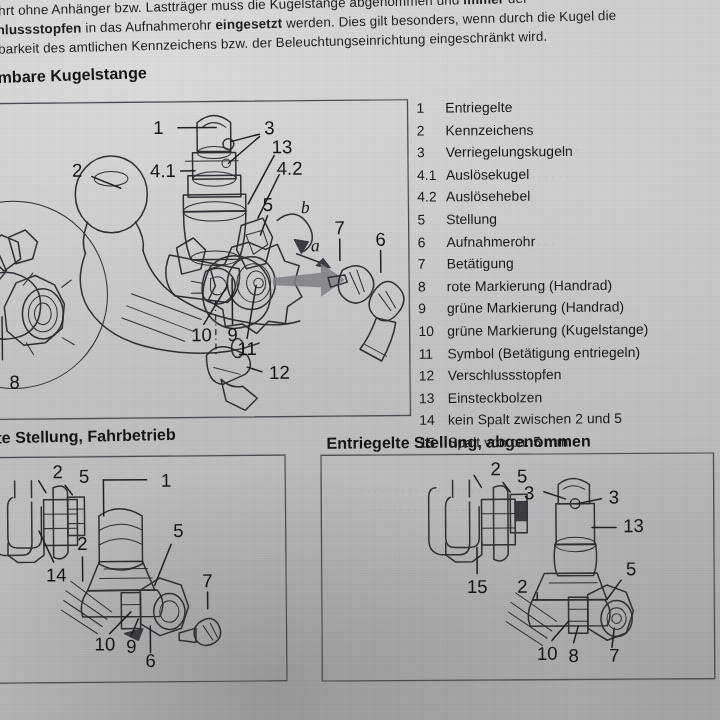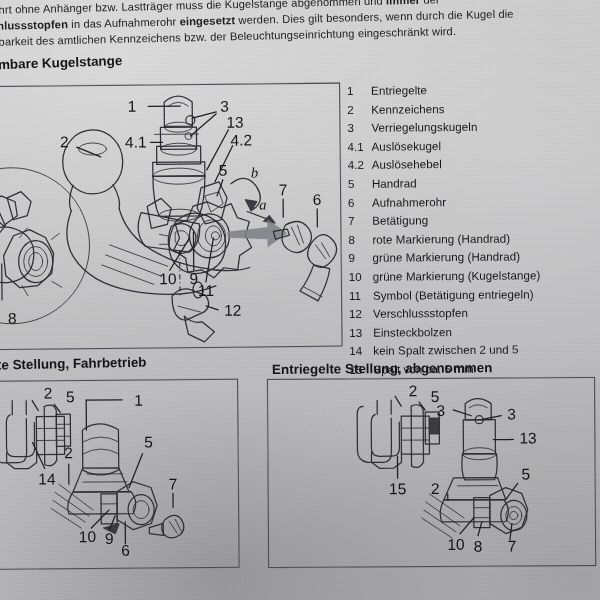--- a/index.html
+++ b/index.html
@@ -379,21 +379,21 @@
     <div class="leg-row">
         <span class="leg-num">4.1</span>
         <span class="leg-lbl">Auslösekugel</span>
       </div>
     <div class="leg-row">
         <span class="leg-num">4.2</span>
         <span class="leg-lbl">Auslösehebel</span>
       </div>
     <div class="leg-row">
         <span class="leg-num">5</span>
-        <span class="leg-lbl">Handrad</span>
+        <span class="leg-lbl">Stellung</span>
       </div>
     <div class="leg-row">
         <span class="leg-num">6</span>
         <span class="leg-lbl">Aufnahmerohr</span>
       </div>
     <div class="leg-row">
         <span class="leg-num">7</span>
         <span class="leg-lbl">Betätigung</span>
       </div>
     <div class="leg-row">

